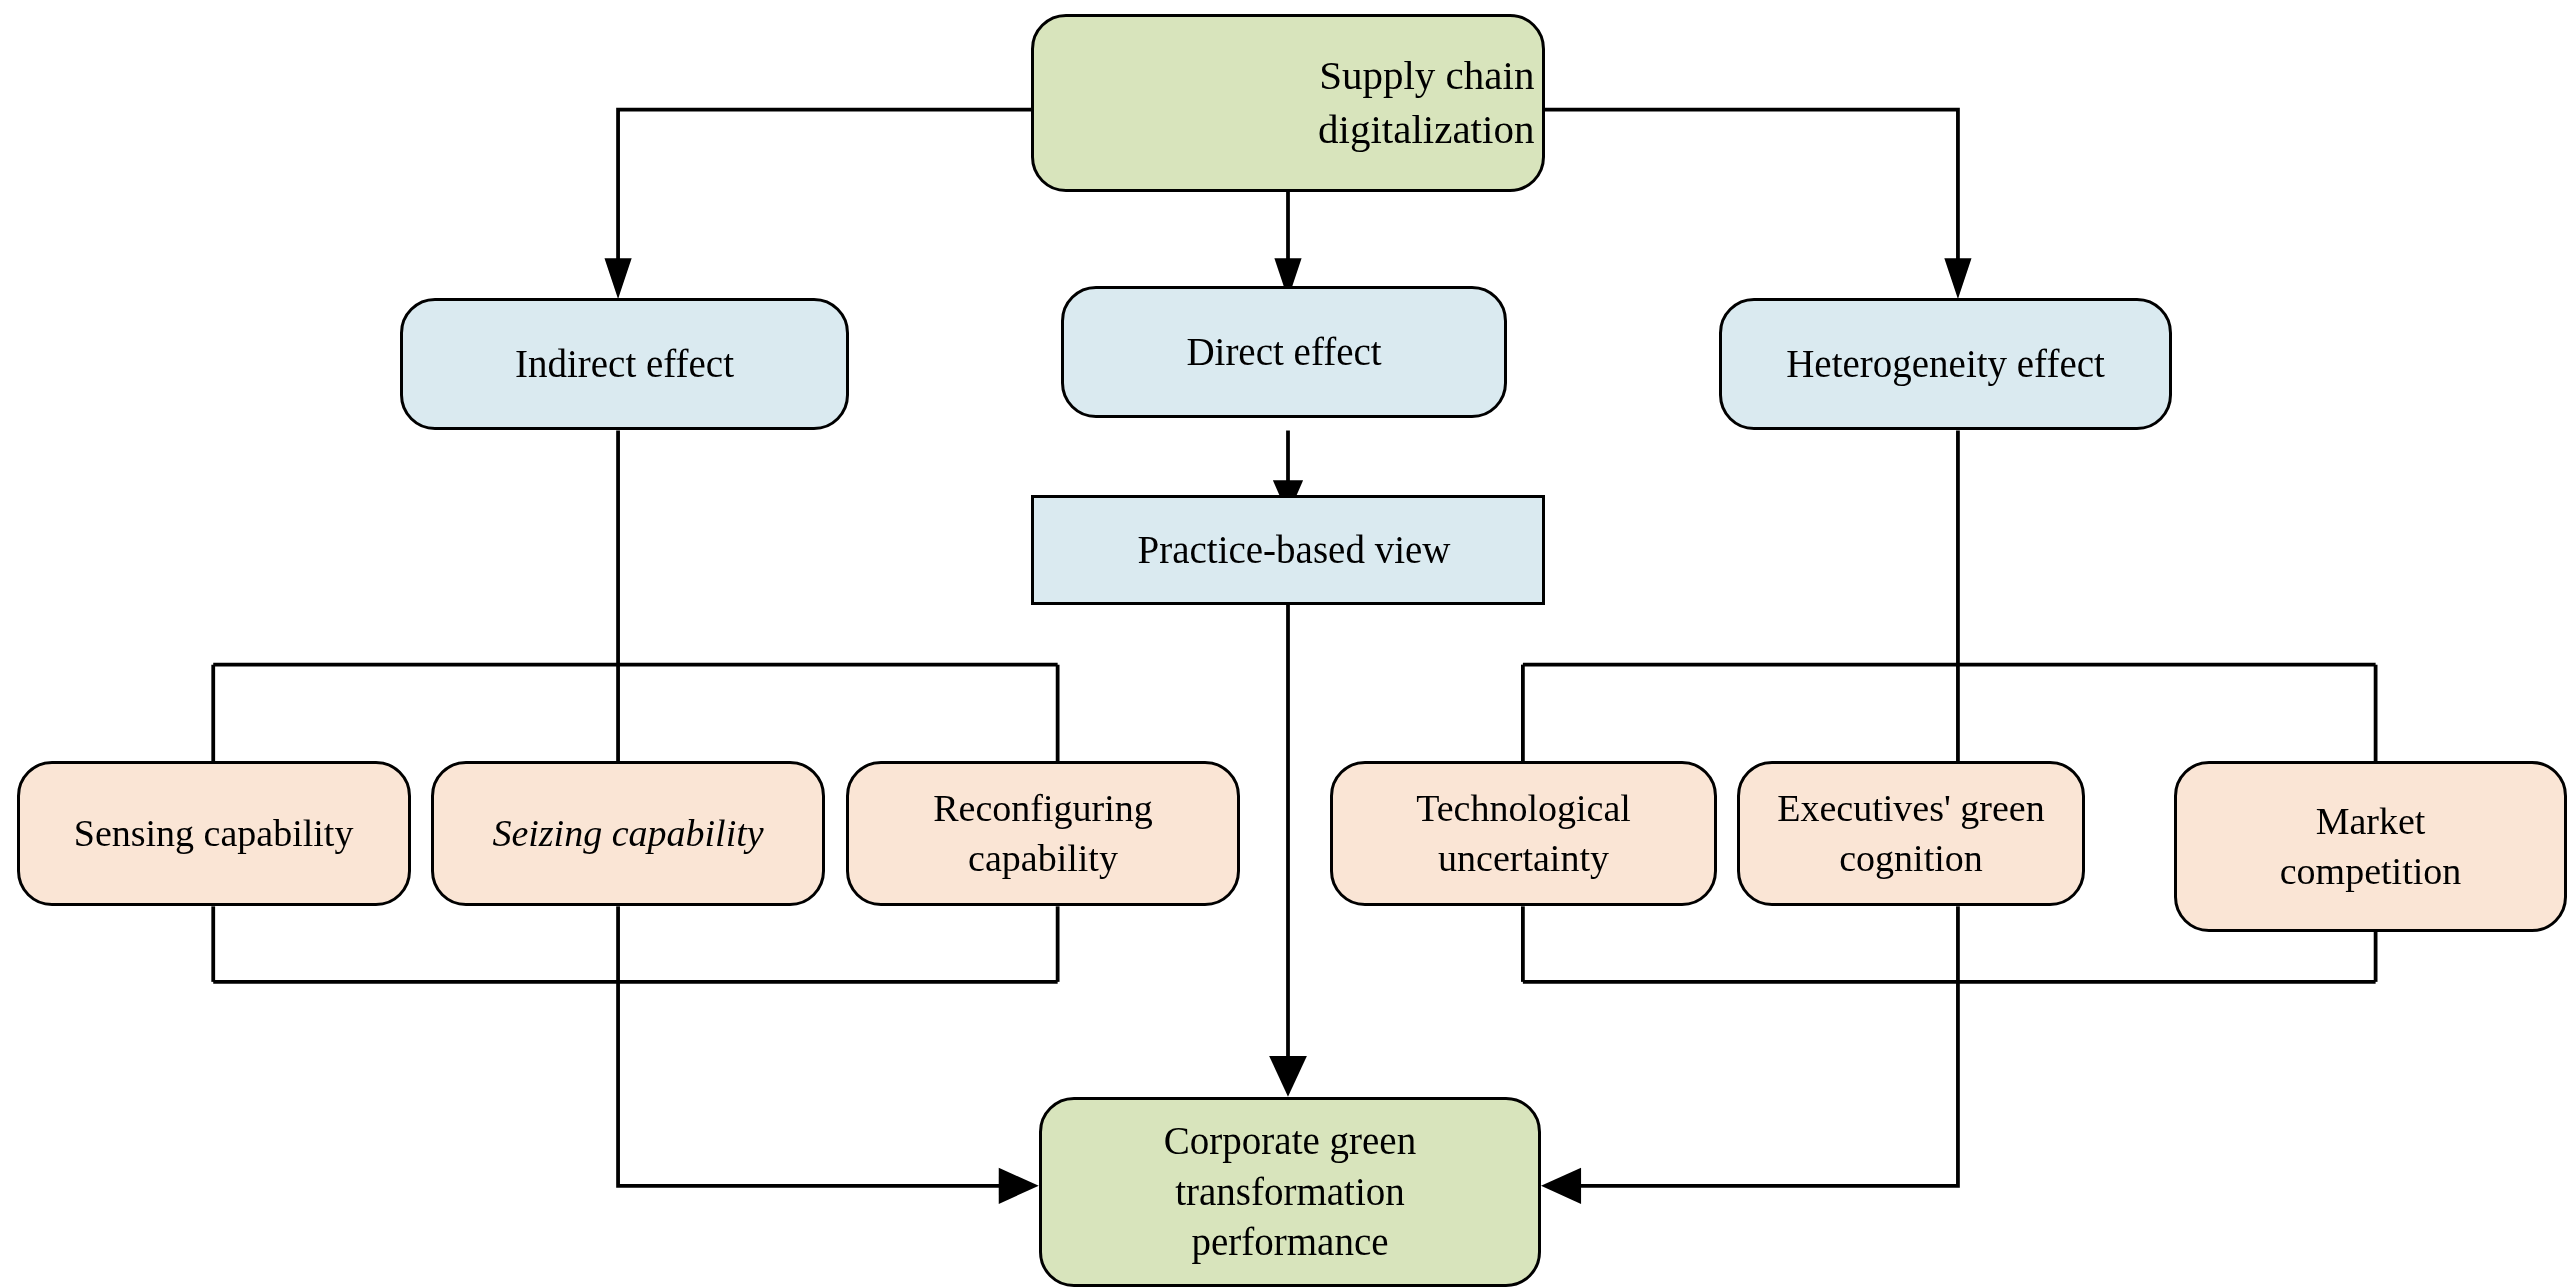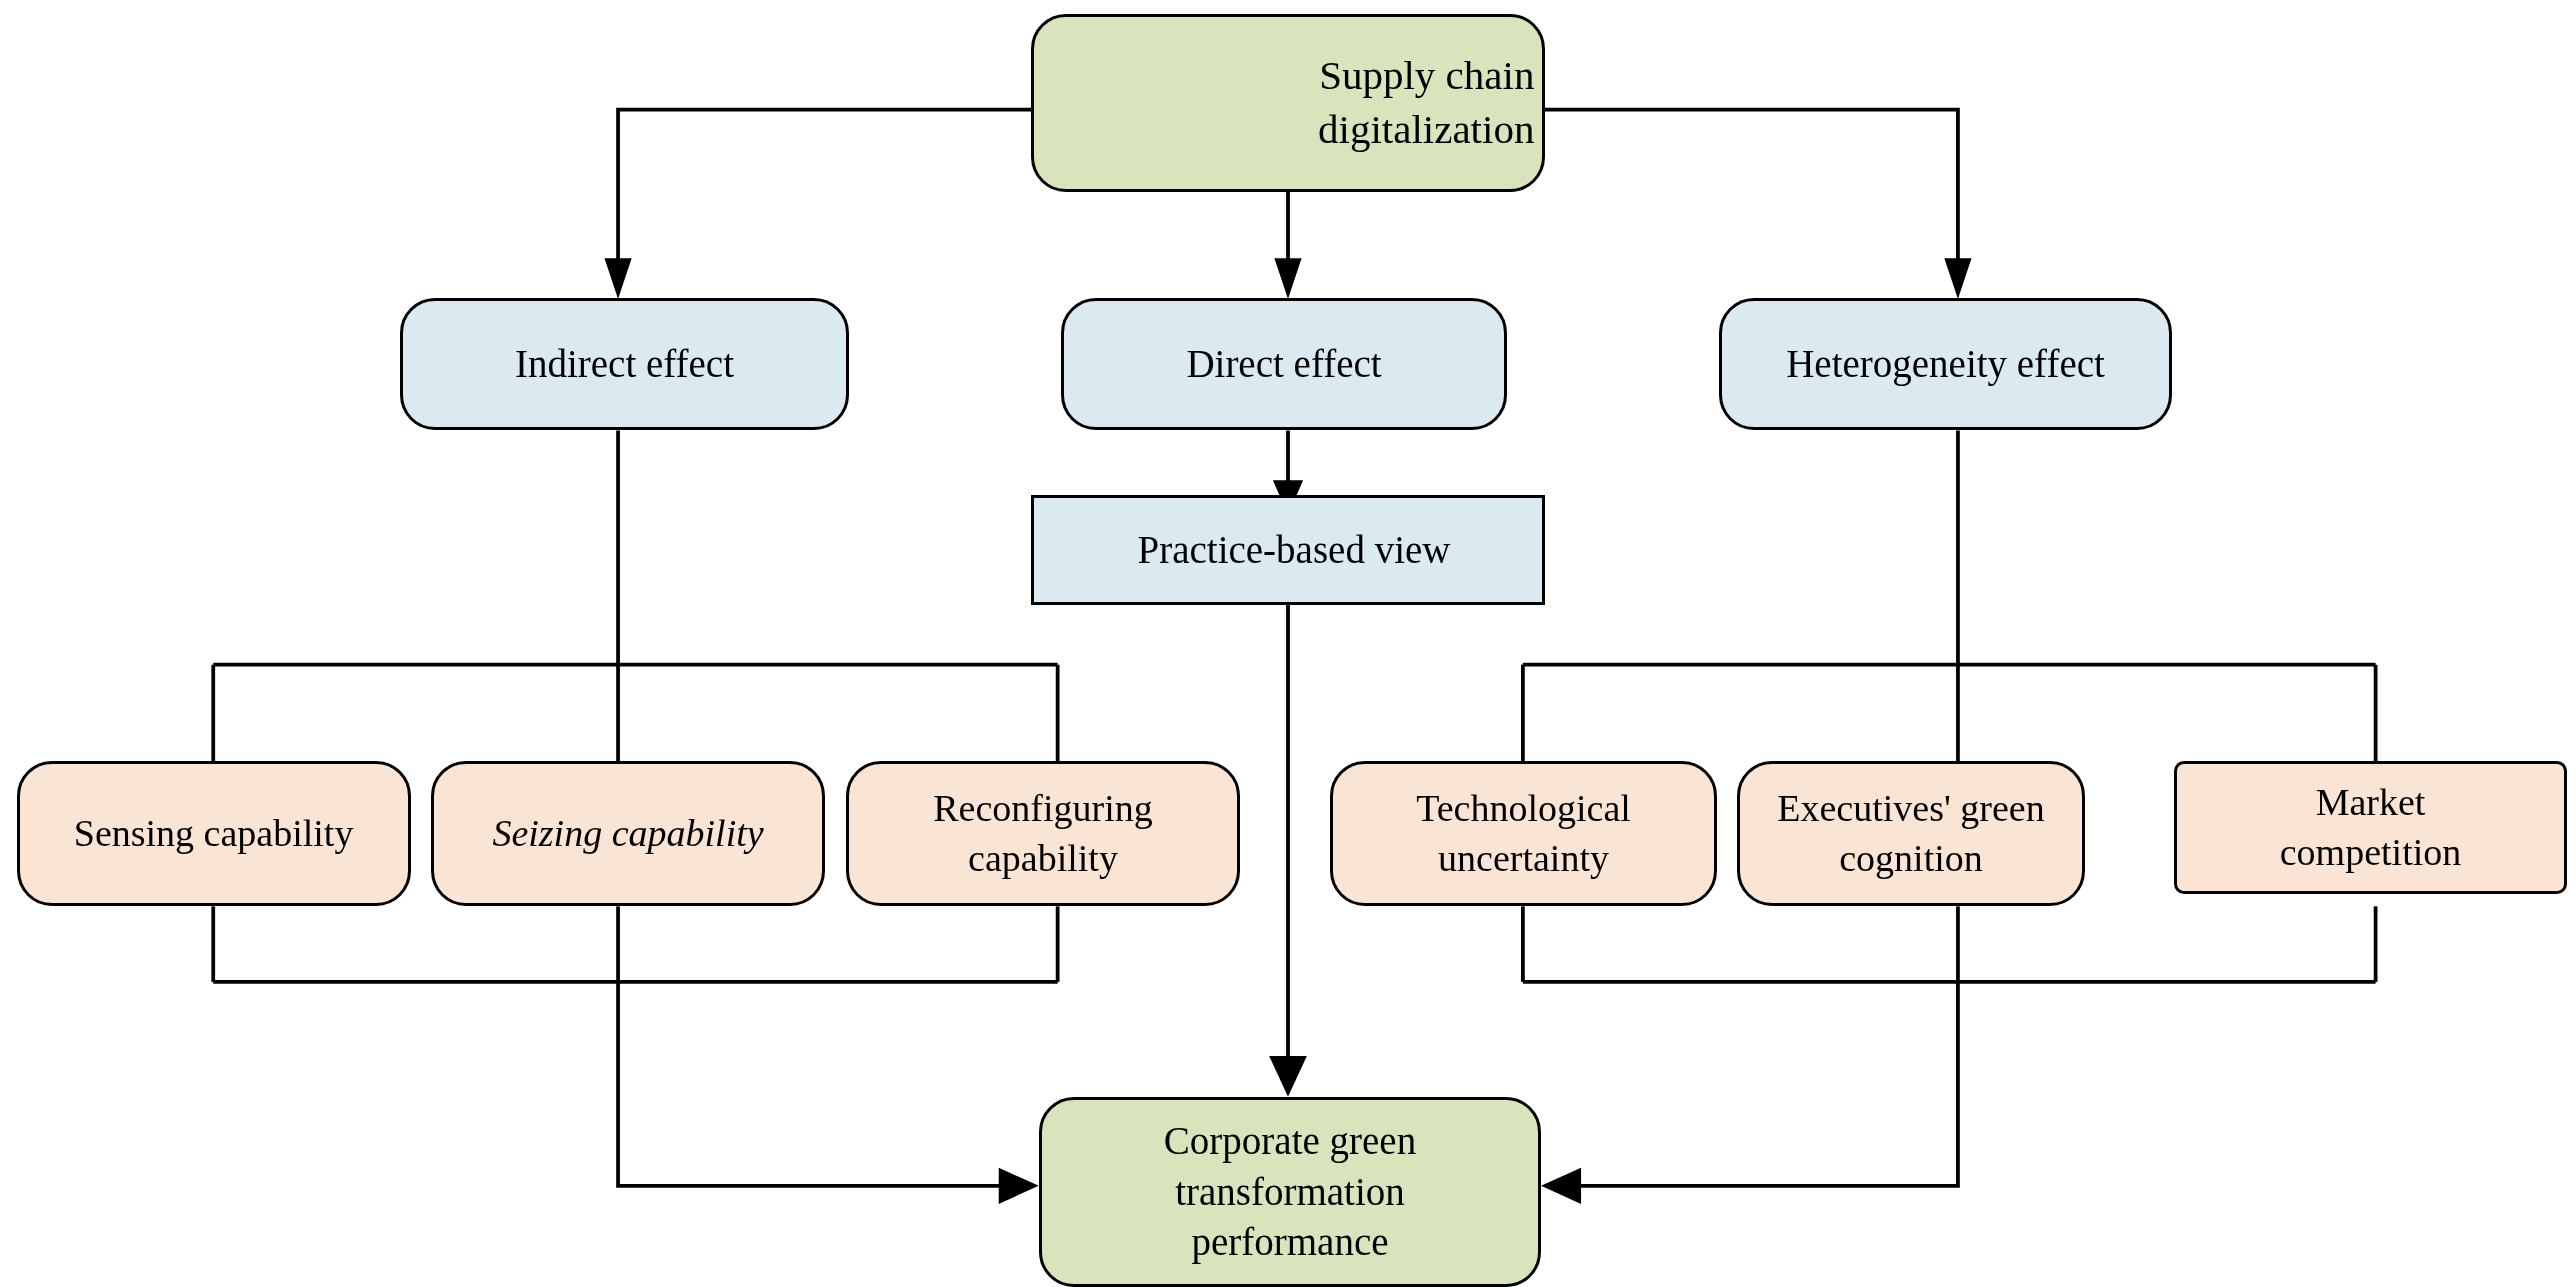--- a/index.html
+++ b/index.html
@@ -118,21 +118,21 @@
 
   <div class="node rounded green f-xl" style="left:1031px; top:13.6px; width:514px; height:178px;">
     <span class="lbl">Supply chain
 digitalization</span>
   </div>
 
   <div class="node rounded blue f-lg" style="left:400px; top:298px; width:449px; height:132px;text-align:center;">
     <span class="lbl">Indirect effect</span>
   </div>
 
-  <div class="node rounded blue f-lg" style="left:1061px; top:298px; width:446px; height:132px;">
+  <div class="node rounded blue f-lg" style="left:1061px; top:286px; width:446px; height:132px;">
     <span class="lbl">Direct effect</span>
   </div>
 
   <div class="node rounded blue f-lg" style="left:1719px; top:298px; width:453px; height:132px;">
     <span class="lbl">Heterogeneity effect</span>
   </div>
 
   <div class="node square blue f-lg" style="left:1031px; top:495px; width:514px; height:110px;padding-left:12px;">
     <span class="lbl">Practice-based view</span>
   </div>
@@ -153,21 +153,21 @@
   <div class="node rounded peach f-md" style="left:1330px; top:761px; width:387px; height:145px;">
     <span class="lbl">Technological
 uncertainty</span>
   </div>
 
   <div class="node rounded peach f-md" style="left:1737px; top:761px; width:348px; height:145px;">
     <span class="lbl">Executives' green
 cognition</span>
   </div>
 
-  <div class="node rounded peach f-md" style="left:2174px; top:761px; width:393px; height:133px;border-radius:10px;">
+  <div class="node rounded peach f-md" style="left:2174px; top:761px; width:393px; height:171px;">
     <span class="lbl">Market
 competition</span>
   </div>
 
   <div class="node rounded green f-lg" style="left:1039px; top:1097px; width:502px; height:190px;">
     <span class="lbl">Corporate green
 transformation
 performance</span>
   </div>
 

